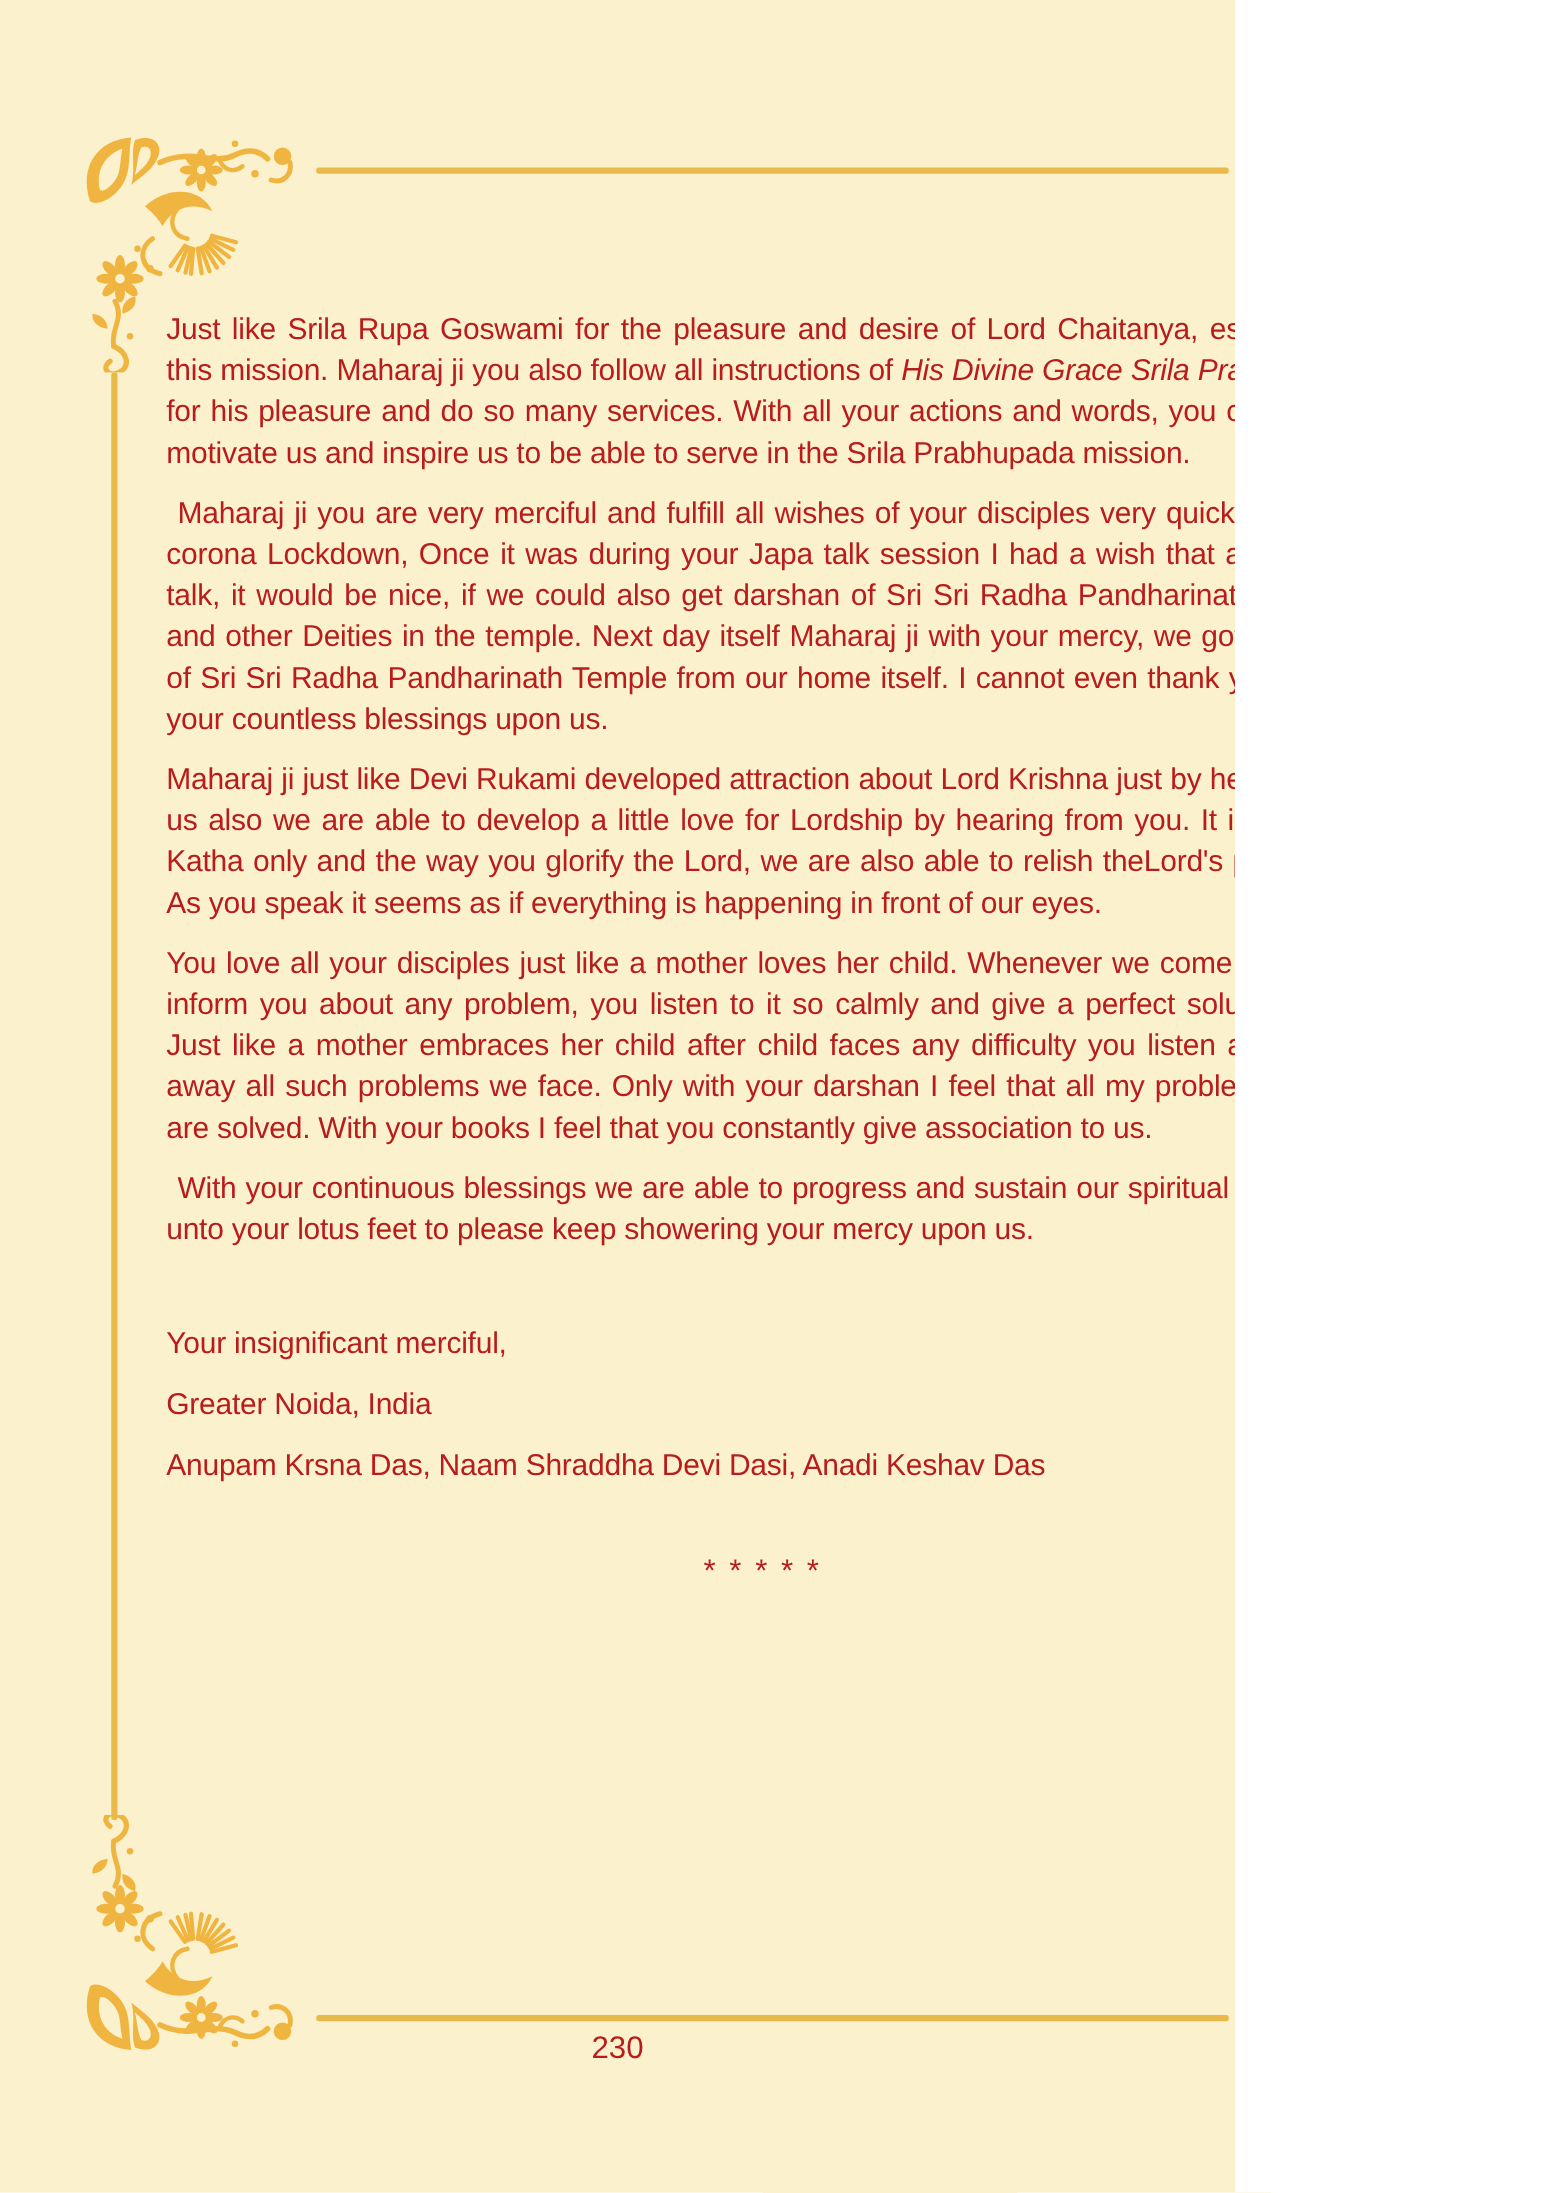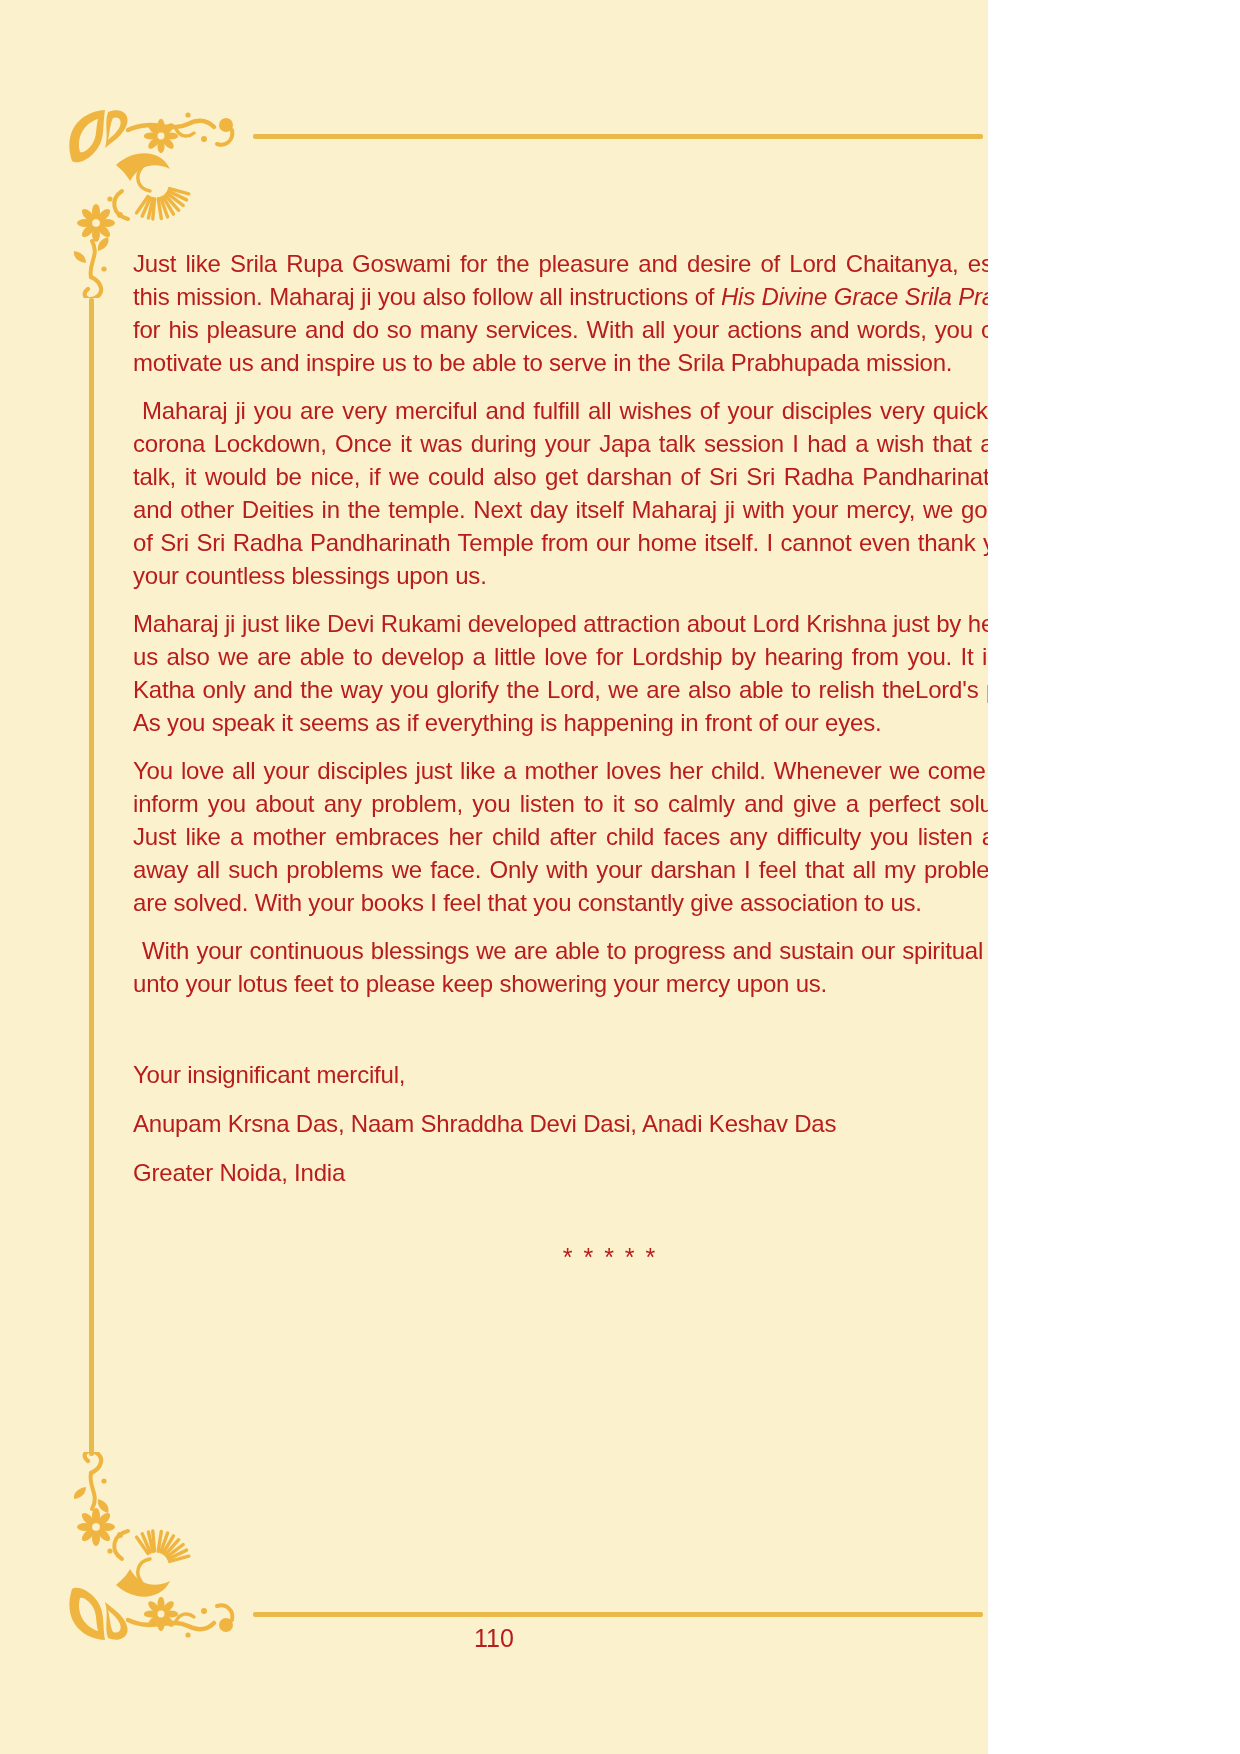--- a/index.html
+++ b/index.html
@@ -151,21 +151,21 @@
   </div>
 
   <main class="letter">
     <p class="para"><span>Just like Srila Rupa Goswami for the pleasure and desire of Lord Chaitanya, established this mission. Maharaj ji you also follow all instructions of </span><em>His Divine Grace Srila Prabhupada</em><span> for his pleasure and do so many services. With all your actions and words, you constantly motivate us and inspire us to be able to serve in the Srila Prabhupada mission.</span></p>
     <p class="para indented">Maharaj ji you are very merciful and fulfill all wishes of your disciples very quickly. During corona Lockdown, Once it was during your Japa talk session I had a wish that after Japa talk, it would be nice, if we could also get darshan of Sri Sri Radha Pandharinath Temple and other Deities in the temple. Next day itself Maharaj ji with your mercy, we got darshan of Sri Sri Radha Pandharinath Temple from our home itself. I cannot even thank you for all your countless blessings upon us.</p>
     <p class="para">Maharaj ji just like Devi Rukami developed attraction about Lord Krishna just by hearing, for us also we are able to develop a little love for Lordship by hearing from you. It is by your Katha only and the way you glorify the Lord, we are also able to relish theLord's pastimes. As you speak it seems as if everything is happening in front of our eyes.</p>
     <p class="para">You love all your disciples just like a mother loves her child. Whenever we come to you to inform you about any problem, you listen to it so calmly and give a perfect solution to it. Just like a mother embraces her child after child faces any difficulty you listen and takes away all such problems we face. Only with your darshan I feel that all my problems of life are solved. With your books I feel that you constantly give association to us.</p>
     <p class="para indented">With your continuous blessings we are able to progress and sustain our spiritual life. I beg unto your lotus feet to please keep showering your mercy upon us.</p>
 
     <p class="sig first">Your insignificant merciful,</p>
+    <p class="sig">Greater Noida, India</p>
     <p class="sig">Anupam Krsna Das, Naam Shraddha Devi Dasi, Anadi Keshav Das</p>
-    <p class="sig">Greater Noida, India</p>
 
     <div class="divider">* * * * *</div>
   </main>
 
-  <div class="pagenum">110</div>
+  <div class="pagenum">230</div>
 
 </div>
 
 </body></html>

